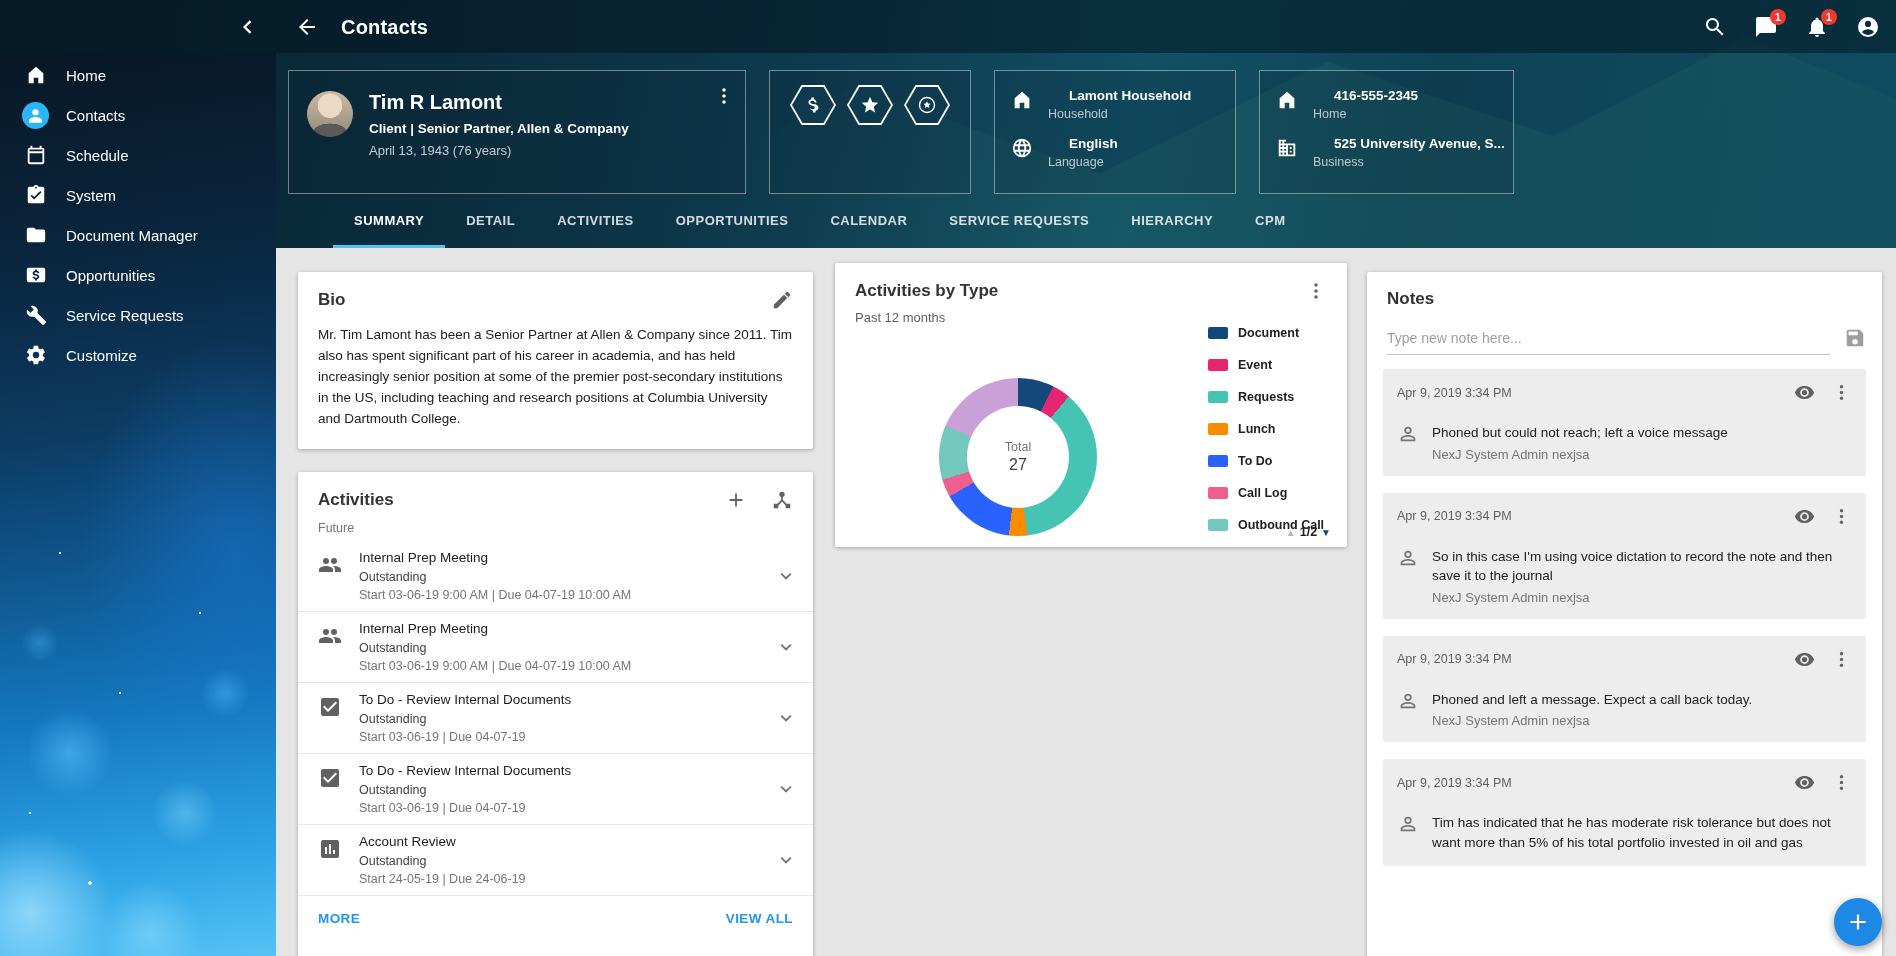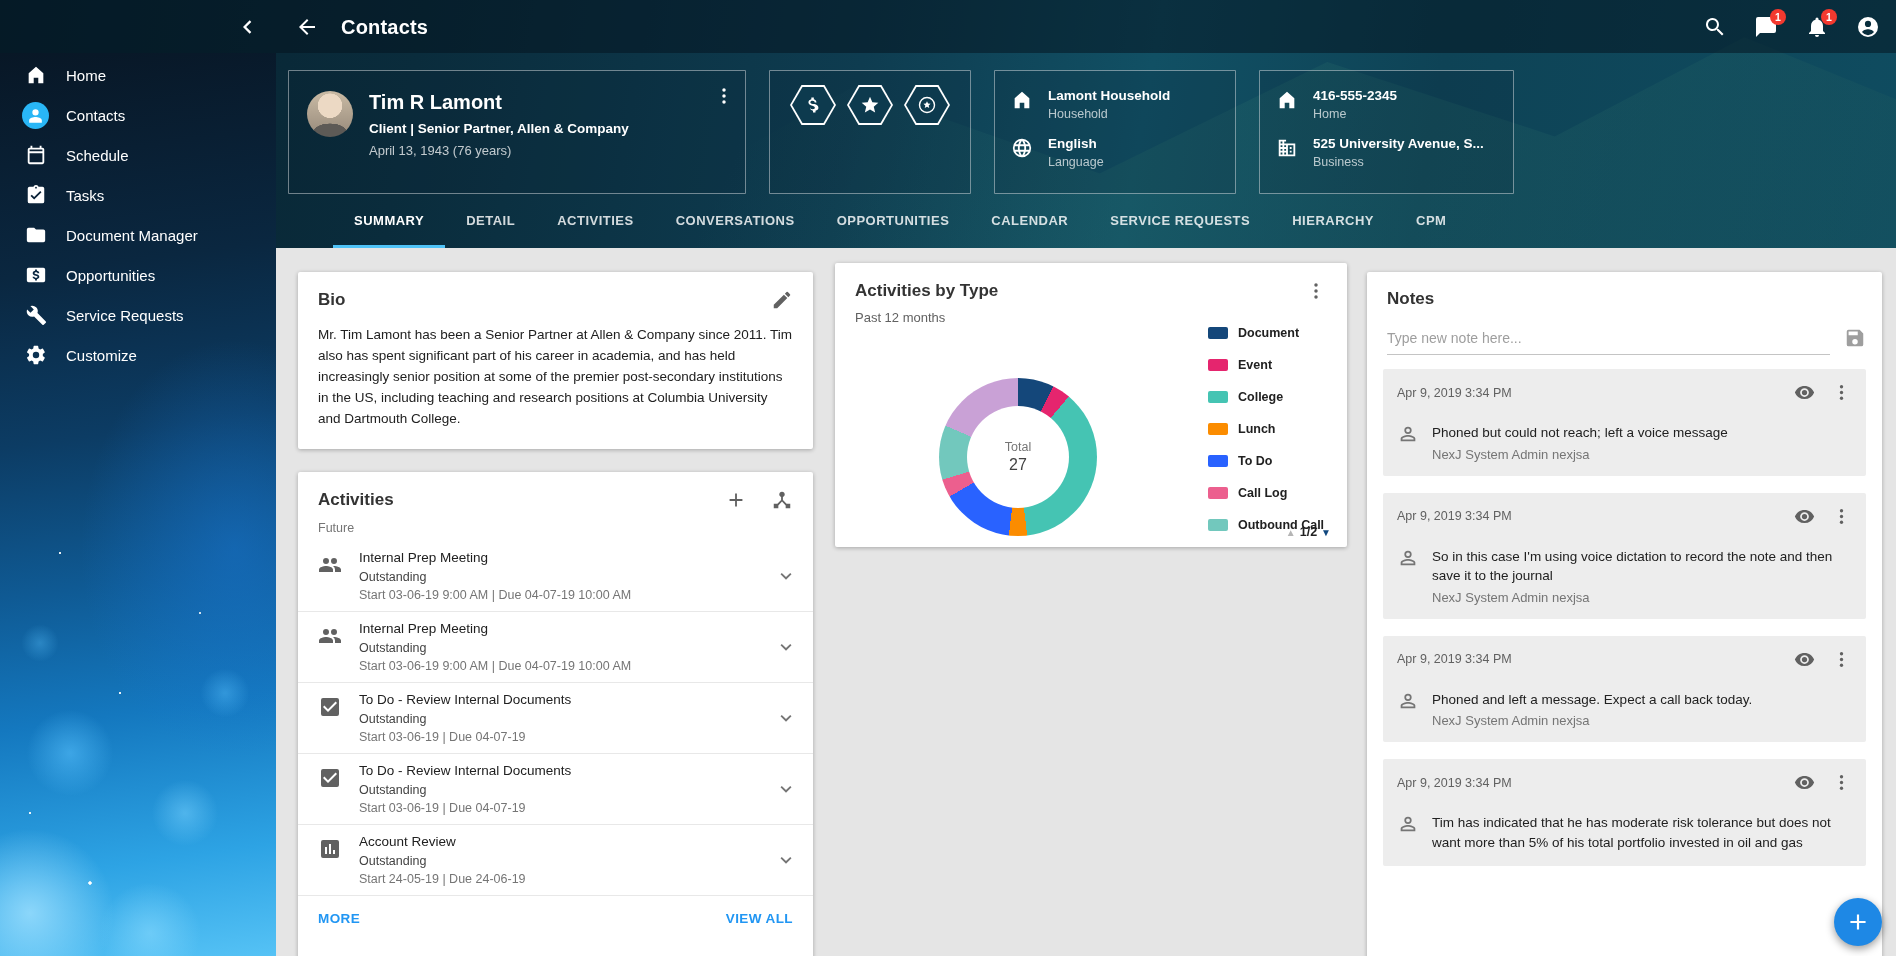--- a/index.html
+++ b/index.html
@@ -64,21 +64,21 @@
 .kebab{position:absolute;right:10px;top:14px;width:22px;height:22px;color:#fff;cursor:pointer;}
 .kebab svg{width:100%;height:100%;}
 .badges-card{width:202px;display:flex;gap:11px;padding:14px 0 0 20px;}
 .hex{width:46px;height:40px;position:relative;clip-path:polygon(25% 0,75% 0,100% 50%,75% 100%,25% 100%,0 50%);background:#fff;flex:none;}
 .hex-in{position:absolute;inset:2px;clip-path:polygon(25% 0,75% 0,100% 50%,75% 100%,25% 100%,0 50%);background:#0d3a4e;display:flex;align-items:center;justify-content:center;color:#fff;}
 .hex-in .ic{width:20px;height:20px;}
 .info-card{width:242px;padding:17px 16px;display:flex;flex-direction:column;gap:15px;}
 .info-card.wide{width:255px;}
 .info-row{display:flex;gap:15px;align-items:flex-start;}
 .info-ic{width:22px;height:22px;color:#fff;flex:none;margin-top:1px;}
-.info-primary{font-size:13.5px;font-weight:700;color:#fff;white-space:nowrap;overflow:hidden;text-overflow:ellipsis;max-width:180px;}
+.info-primary{font-size:13.5px;font-weight:700;color:#fff;white-space:nowrap;overflow:hidden;text-overflow:ellipsis;max-width:180px;margin-left:21px;}
 .info-secondary{font-size:12.5px;color:rgba(255,255,255,.7);margin-top:4px;}
 
 
 .tabbar{position:absolute;left:276px;top:196px;right:0;height:52px;display:flex;align-items:stretch;padding-left:57px;z-index:5;}
 .tab{display:flex;align-items:center;padding:0 21px;color:rgba(255,255,255,.82);font-size:13px;font-weight:600;letter-spacing:.5px;cursor:pointer;border-bottom:3px solid transparent;}
 .tab.active{color:#fff;border-bottom-color:#4fc3f7;}
 
 
 .content{position:absolute;left:276px;top:248px;right:0;bottom:0;background:#e5e5e5;overflow:hidden;z-index:4;}
 .card{position:absolute;background:#fff;border-radius:2px;box-shadow:0 1px 4px rgba(0,0,0,.28);overflow:hidden;}
@@ -215,21 +215,21 @@
             </svg>
           </span>
           <span class="nav-label">Schedule</span>
         </div>
         <div class="nav-item">
           <span class="nav-ic">
             <svg viewBox="0 0 24 24">
               <path d="M19 3h-4.2A2.8 2.8 0 0 0 12 1a2.8 2.8 0 0 0-2.8 2H5a2 2 0 0 0-2 2v14a2 2 0 0 0 2 2h14a2 2 0 0 0 2-2V5a2 2 0 0 0-2-2zm-7 0a1 1 0 1 1 0 2 1 1 0 0 1 0-2zm-2 14-4-4 1.4-1.4 2.6 2.6 6.6-6.6L18 9z" fill="currentColor"></path>
             </svg>
           </span>
-          <span class="nav-label">Tasks</span>
+          <span class="nav-label">System</span>
         </div>
         <div class="nav-item">
           <span class="nav-ic">
             <svg viewBox="0 0 24 24">
               <path d="M10 4H4a2 2 0 0 0-2 2v12a2 2 0 0 0 2 2h16a2 2 0 0 0 2-2V8a2 2 0 0 0-2-2h-8z" fill="currentColor"></path>
             </svg>
           </span>
           <span class="nav-label">Document Manager</span>
         </div>
         <div class="nav-item">
@@ -353,21 +353,20 @@
           <div class="info-secondary">Business</div>
         </div>
       </div>
     </div>
   </section>
 
   <nav class="tabbar">
       <div class="tab active">SUMMARY</div>
       <div class="tab">DETAIL</div>
       <div class="tab">ACTIVITIES</div>
-      <div class="tab">CONVERSATIONS</div>
       <div class="tab">OPPORTUNITIES</div>
       <div class="tab">CALENDAR</div>
       <div class="tab">SERVICE REQUESTS</div>
       <div class="tab">HIERARCHY</div>
       <div class="tab">CPM</div>
     </nav>
 
   <main class="content">
 
     <section class="card bio-card">
@@ -494,21 +493,21 @@
           <div class="legend-item">
             <span class="swatch" style="background:#14477a"></span>
             <span class="legend-label">Document</span>
           </div>
           <div class="legend-item">
             <span class="swatch" style="background:#e5256e"></span>
             <span class="legend-label">Event</span>
           </div>
           <div class="legend-item">
             <span class="swatch" style="background:#45c4b3"></span>
-            <span class="legend-label">College</span>
+            <span class="legend-label">Requests</span>
           </div>
           <div class="legend-item">
             <span class="swatch" style="background:#fb8c00"></span>
             <span class="legend-label">Lunch</span>
           </div>
           <div class="legend-item">
             <span class="swatch" style="background:#2962ff"></span>
             <span class="legend-label">To Do</span>
           </div>
           <div class="legend-item">

